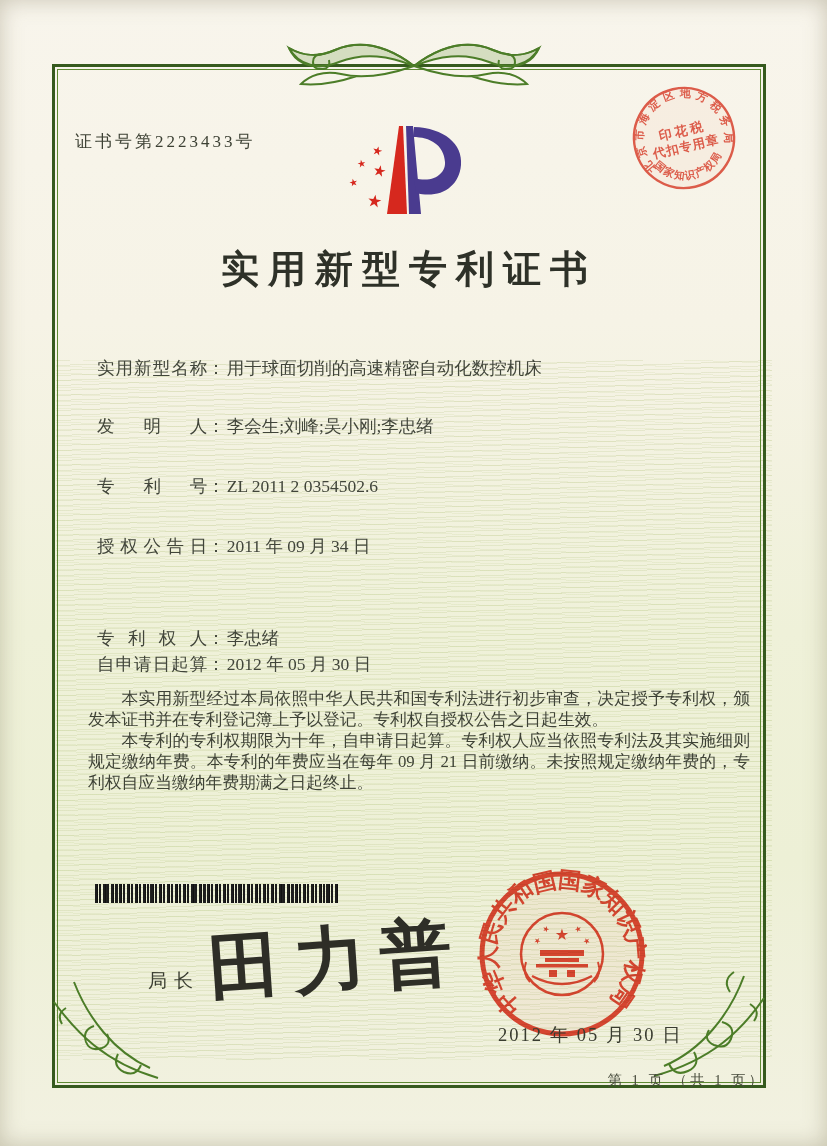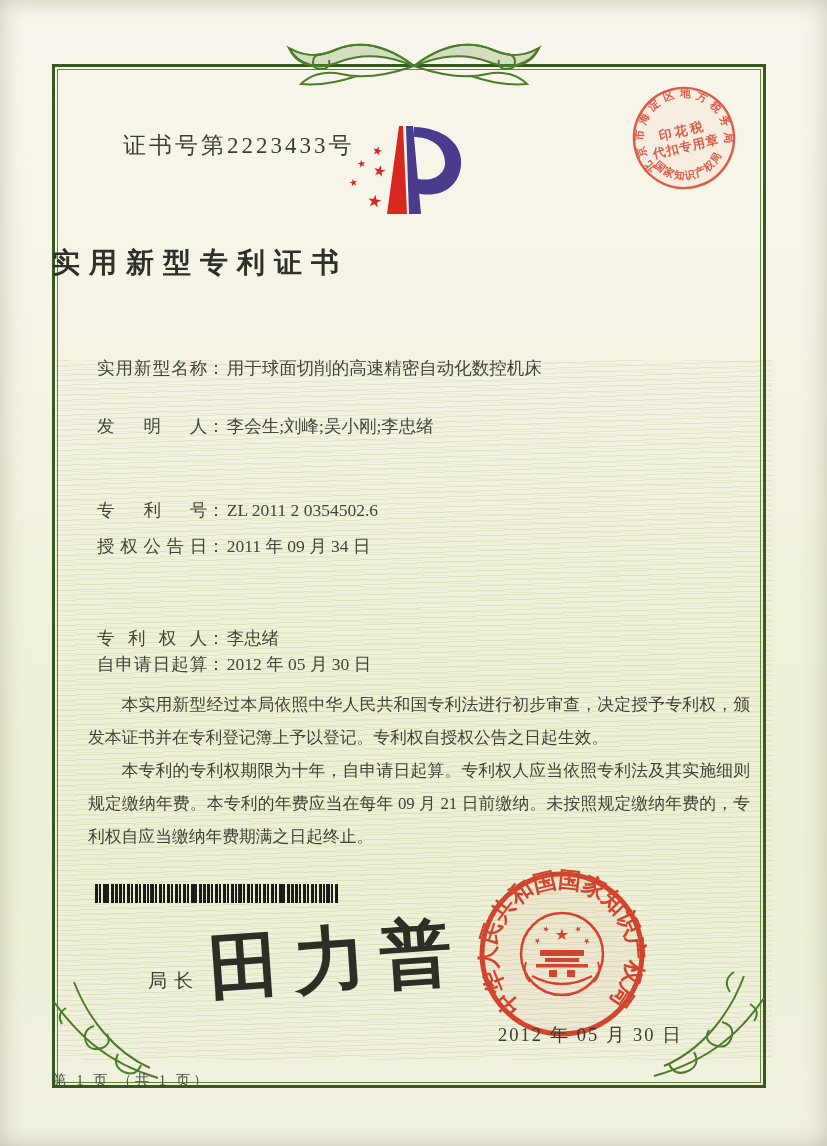--- a/index.html
+++ b/index.html
@@ -11,43 +11,43 @@
     background:
       repeating-linear-gradient(178deg, rgba(150,175,80,.14) 0 1px, rgba(0,0,0,0) 1px 5px),
       repeating-linear-gradient(2deg, rgba(165,190,95,.10) 0 1px, rgba(0,0,0,0) 1px 7px);
     mix-blend-mode:multiply;}
   .frame{position:absolute;left:52px;top:64px;width:714px;height:1024px;
     border:3px solid #365a1e;box-sizing:border-box;}
   .frame-inner{position:absolute;inset:2px;border:1px solid #5f8a33;}
   .flourish-top{position:absolute;left:265px;top:28px;}
   .corner-bl{position:absolute;left:48px;top:968px;}
   .corner-br{position:absolute;left:638px;top:958px;}
-  .cert-number{position:absolute;left:75px;top:130px;font-size:23px;letter-spacing:3px;color:#3c4033;margin-left:48px;}
+  .cert-number{position:absolute;left:75px;top:130px;font-size:17px;letter-spacing:3px;color:#3c4033;}
   .cnipa-logo{position:absolute;left:330px;top:120px;}
   .tax-stamp{position:absolute;left:628px;top:82px;transform:rotate(-13deg);opacity:.88;mix-blend-mode:multiply;}
-  .title{position:absolute;left:52px;top:244px;width:714px;margin:0;
-    font-size:28px;font-weight:bold;letter-spacing:9px;color:#2e3128;}
+  .title{position:absolute;left:52px;top:244px;width:714px;margin:0;text-align:center;
+    font-size:38px;font-weight:bold;letter-spacing:9px;color:#2e3128;}
   .field-row{position:absolute;left:97px;font-size:17.5px;color:#41453a;white-space:nowrap;}
   .f-label{display:inline-block;width:6.3em;text-align:justify;text-align-last:justify;}
   .f-colon{display:inline-block;margin-right:2px;}
-  .paras{position:absolute;left:88px;top:688px;width:662px;font-size:16.8px;line-height:33px;
+  .paras{position:absolute;left:88px;top:688px;width:662px;font-size:16.8px;line-height:21px;
     text-align:justify;color:#3e4236;}
   .paras p{margin:0;text-indent:2em;}
   .barcode{position:absolute;left:95px;top:884px;width:243px;height:19px;
     background:
       repeating-linear-gradient(90deg,#1c1c1c 0 2px,rgba(0,0,0,0) 2px 4px),
       repeating-linear-gradient(90deg,#111 0 3px,rgba(0,0,0,0) 3px 8px),
       repeating-linear-gradient(90deg,#222 0 1px,rgba(0,0,0,0) 1px 11px);}
   .signer-title{position:absolute;left:148px;top:968px;font-size:19px;letter-spacing:7px;color:#3a3d31;}
   .signature{position:absolute;left:208px;top:912px;font-size:72px;font-weight:bold;
     letter-spacing:14px;color:#2e2e27;transform:rotate(-4deg);
     font-family:"DejaVu Serif","Liberation Serif",serif;}
   .seal{position:absolute;left:477px;top:869px;opacity:.93;mix-blend-mode:multiply;}
   .seal-date{position:absolute;left:498px;top:1022px;font-size:18.5px;letter-spacing:2px;color:#393c30;}
-  .footer{position:absolute;left:52px;top:1071px;width:714px;text-align:left;
+  .footer{position:absolute;left:52px;top:1071px;width:714px;text-align:right;
     font-size:14.5px;letter-spacing:3px;color:#484c3d;}
   .deco{stroke:#4c7d28;fill:none;stroke-width:2;}
 </style>
 </head>
 <body>
 
 <div class="page">
 
   <div class="guilloche"></div>
 
@@ -121,21 +121,21 @@
   </svg>
 
   <h1 class="title">实用新型专利证书</h1>
 
   <div class="field-row" style="top:356px">
     <span class="f-label">实用新型名称</span><span class="f-colon">：</span><span class="f-value">用于球面切削的高速精密自动化数控机床</span>
   </div>
   <div class="field-row" style="top:414px">
     <span class="f-label">发明人</span><span class="f-colon">：</span><span class="f-value">李会生;刘峰;吴小刚;李忠绪</span>
   </div>
-  <div class="field-row" style="top:498px">
+  <div class="field-row" style="top:474px">
     <span class="f-label">专利号</span><span class="f-colon">：</span><span class="f-value">ZL 2011 2 0354502.6</span>
   </div>
   <div class="field-row" style="top:534px">
     <span class="f-label">授权公告日</span><span class="f-colon">：</span><span class="f-value">2011 年 09 月 34 日</span>
   </div>
   <div class="field-row" style="top:626px">
     <span class="f-label">专利权人</span><span class="f-colon">：</span><span class="f-value">李忠绪</span>
   </div>
   <div class="field-row" style="top:652px">
     <span class="f-label">自申请日起算</span><span class="f-colon">：</span><span class="f-value">2012 年 05 月 30 日</span>

